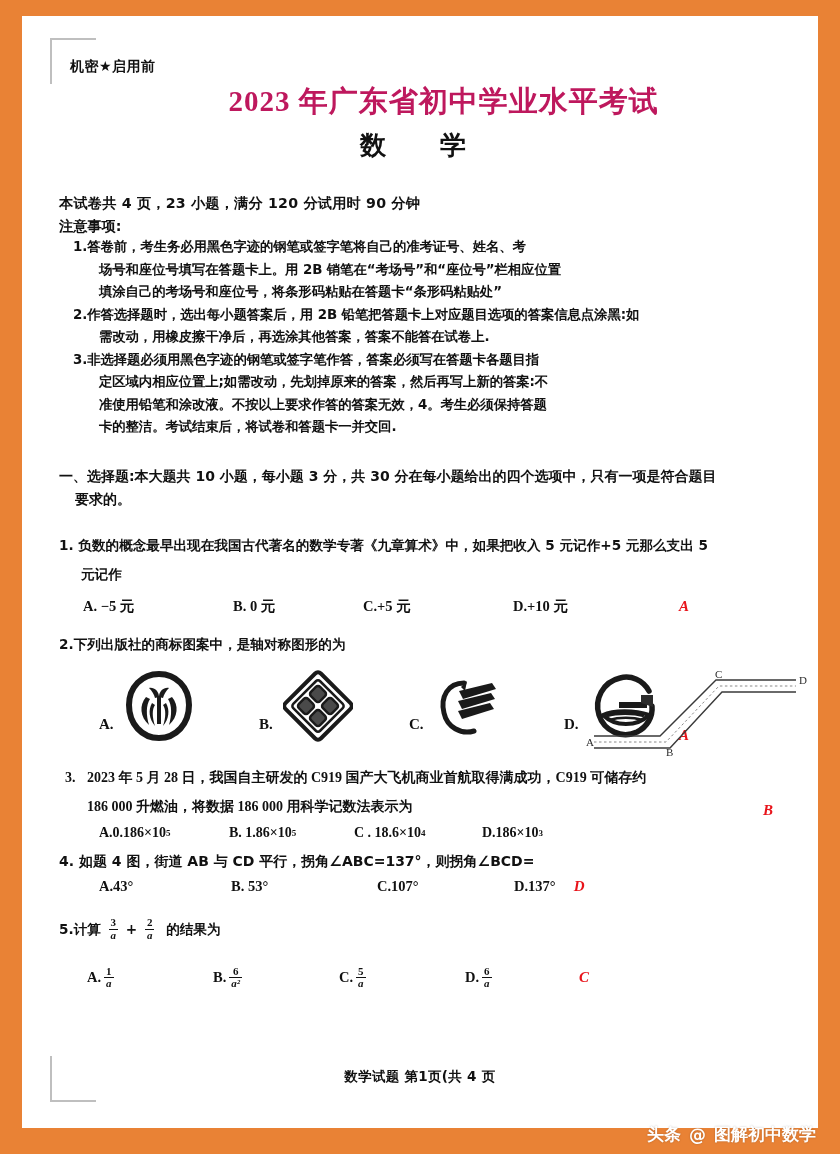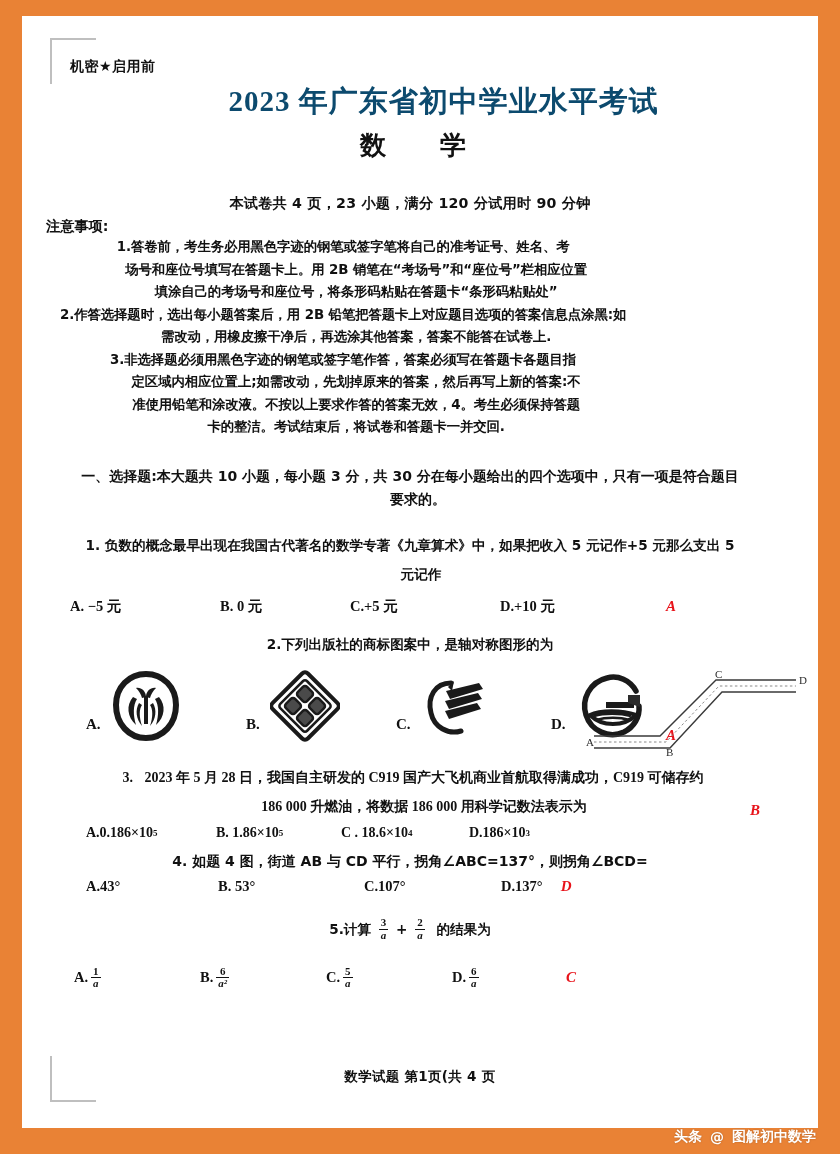--- a/index.html
+++ b/index.html
@@ -23,30 +23,30 @@
   .crop.bl{left:28px;bottom:26px;border-left:2px solid #bfbfbf;border-bottom:2px solid #bfbfbf;}
 
   .secret{
     position:absolute;left:48px;top:42px;
     font-family:"DejaVu Sans","Liberation Sans",sans-serif;
     font-size:14px;font-weight:700;color:#111;letter-spacing:.5px;
   }
 
   .title-wrap{position:absolute;left:0;top:66px;width:796px;text-align:center;}
   .title-main{
-    font-size:29px;font-weight:700;color:#0c4a6e;letter-spacing:1px;
+    font-size:29px;font-weight:700;color:#be185d;letter-spacing:1px;
     font-family:"Liberation Serif","DejaVu Serif",serif;
     margin-left:47px;
   }
   .title-sub{
     margin-top:6px;font-size:26px;font-weight:700;color:#111;letter-spacing:14px;
     font-family:"DejaVu Sans","Liberation Sans",sans-serif;
   }
 
-  .body-area{position:absolute;left:24px;top:178px;width:728px;color:#111;text-align:center;}
+  .body-area{position:absolute;left:37px;top:178px;width:728px;color:#111;}
 
   .exam-info{
     font-family:"DejaVu Sans","Liberation Sans",sans-serif;
     font-size:14.2px;font-weight:700;letter-spacing:.2px;margin-bottom:3px;
   }
   .notice{display:flex;align-items:flex-start;flex-direction:column;}
   .notice-label{
     font-family:"DejaVu Sans","Liberation Sans",sans-serif;
     font-size:14.2px;font-weight:700;white-space:nowrap;padding-top:1px;
   }
@@ -115,21 +115,21 @@
   .footer{
     position:absolute;left:0;bottom:42px;width:796px;text-align:center;
     font-family:"DejaVu Sans","Liberation Sans",sans-serif;
     font-size:13.5px;font-weight:700;color:#111;letter-spacing:.3px;
   }
 
   .watermark{
     position:absolute;right:24px;bottom:8px;
     display:flex;align-items:center;gap:8px;
     font-family:"DejaVu Sans","Liberation Sans",sans-serif;
-    font-size:14px;font-weight:700;color:#ffffff;
+    font-size:17px;font-weight:700;color:#ffffff;
     text-shadow:0 0 2px rgba(0,0,0,.25);
   }
   .wm-head{color:#ffffff;}
   .wm-name{color:#ffffff;}
 </style>
 </head>
 <body>
 
 <div class="paper">
 

